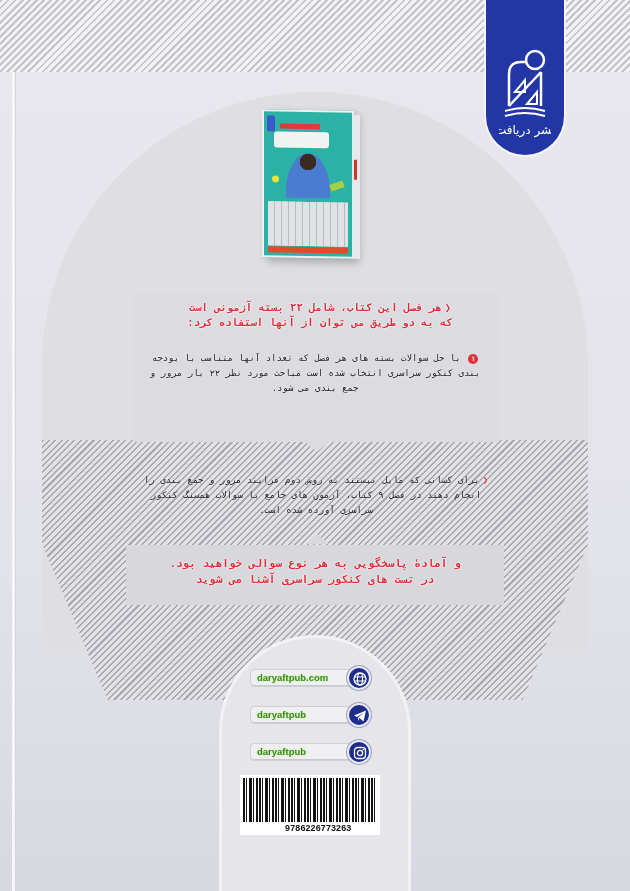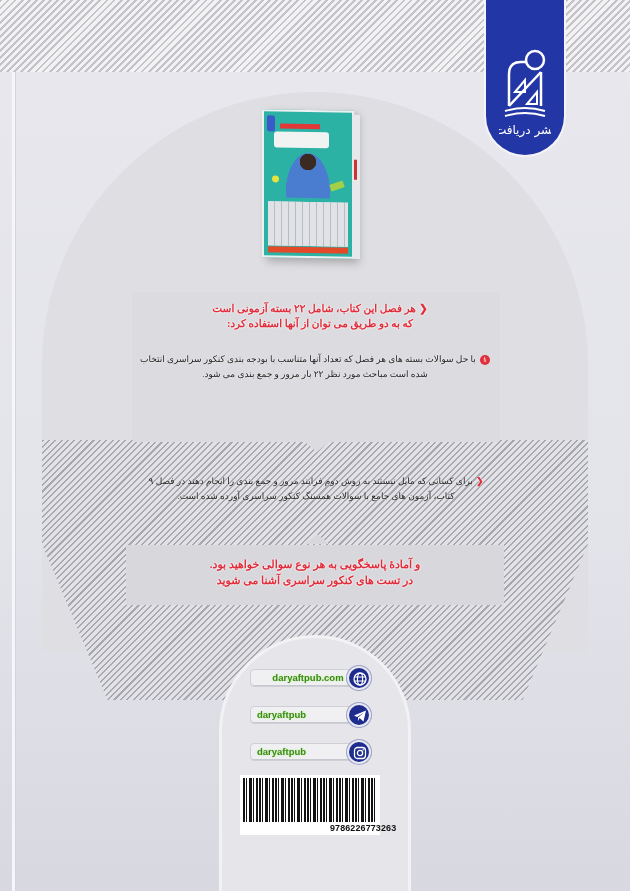--- a/index.html
+++ b/index.html
@@ -68,21 +68,21 @@
     .book .redbar { position: absolute; left: 16px; top: 12px; width: 40px; height: 5px; background: #e23838; }
     .book .title-blk { position: absolute; left: 10px; top: 20px; width: 55px; height: 16px; background: #f1f3f3; border-radius: 3px; }
     .book .person { position: absolute; left: 20px; top: 38px; width: 48px; height: 48px; background: radial-gradient(circle at 50% 25%, #3b2a22 0 8px, transparent 8.5px), radial-gradient(ellipse at 50% 90%, #4a7dd0 0 22px, transparent 22.5px); }
     .book .yel { position: absolute; left: 8px; top: 64px; width: 7px; height: 7px; border-radius: 50%; background: #e4e43a; }
     .book .grn { position: absolute; right: 8px; top: 70px; width: 14px; height: 7px; background: #a4d048; transform: rotate(-20deg); }
     .book .grid { position: absolute; left: 4px; bottom: 10px; width: 80px; height: 44px;
       background: repeating-linear-gradient(90deg, #e0e2e6 0 6px, #b8bcc4 6px 7px), #e6e8ea; }
     .book .footbar { position: absolute; left: 4px; bottom: 3px; width: 80px; height: 6px; background: #e24a2a; }
 
     
-    .txt { position: absolute; direction: rtl; text-align: center; font-family: Liberation Serif, serif; }
+    .txt { position: absolute; direction: rtl; text-align: center; font-family: Liberation Mono, monospace; }
     .red-head {
       color: #e02e3c; font-weight: bold; font-size: 10.5px; line-height: 15px;
       text-shadow: 0 0 2px #fff, 0 0 2px #fff;
     }
     .dark {
       color: #222; font-size: 9px; line-height: 15px; text-shadow: 0 0 2px #fff;
     }
     .bullet-arrow { color: #e02e3c; font-weight: bold; margin-left: 3px; }
     .num {
       display: inline-block; width: 10px; height: 10px; border-radius: 50%;
@@ -110,21 +110,21 @@
     .barcode {
       position: absolute; left: 240px; top: 775px; width: 140px; height: 60px; background: #fff;
     }
     .barcode .bars {
       position: absolute; left: 3px; top: 3px; width: 134px; height: 44px;
       background: repeating-linear-gradient(90deg,
         #111 0 2px, #fff 2px 3px, #111 3px 4px, #fff 4px 6px, #111 6px 9px, #fff 9px 10px,
         #111 10px 11px, #fff 11px 13px, #111 13px 15px, #fff 15px 16px);
     }
     .barcode .code {
-      position: absolute; left: 0; bottom: 1px; width: 156px; text-align: right;
+      position: absolute; left: 0; bottom: 1px; width: 156px; text-align: center;
       font-family: "Liberation Mono", monospace; font-weight: bold; font-size: 9px; color: #111;
       letter-spacing: -0.3px;
       margin-top: 36px;
     }
   </style>
 </head>
 <body>
 
 <div class="top-band"></div>
 <div class="spine-line"></div>
@@ -179,21 +179,21 @@
   <span class="bullet-arrow">❮</span><span>برای کسانی که مایل نیستند به روش دوم فرایند مرور و جمع بندی را انجام دهند در فصل ۹ کتاب، آزمون های جامع با سوالات همسنگ کنکور سراسری آورده شده است.</span>
 </div>
 
 <div class="txt red-head" style="left:150px; top:556px; width:330px; font-size:11px; line-height:16px;">
   <div>و آمادهٔ پاسخگویی به هر نوع سوالی خواهید بود.</div>
   <div>در تست های کنکور سراسری آشنا می شوید</div>
 </div>
 
 <div class="inner-arch"></div>
 
-<div class="social" style="top:666px;text-align:center;">
+<div class="social" style="top:666px;">
   <div class="pill">daryaftpub.com</div>
   <div class="ico">
     <svg width="14" height="14" viewBox="0 0 14 14">
       <circle cx="7" cy="7" r="6" fill="none" stroke="#fff" stroke-width="1.3"></circle>
       <ellipse cx="7" cy="7" rx="2.6" ry="6" fill="none" stroke="#fff" stroke-width="1.1"></ellipse>
       <line x1="1" y1="5" x2="13" y2="5" stroke="#fff" stroke-width="1"></line>
       <line x1="1" y1="9" x2="13" y2="9" stroke="#fff" stroke-width="1"></line>
     </svg>
   </div>
 </div>

